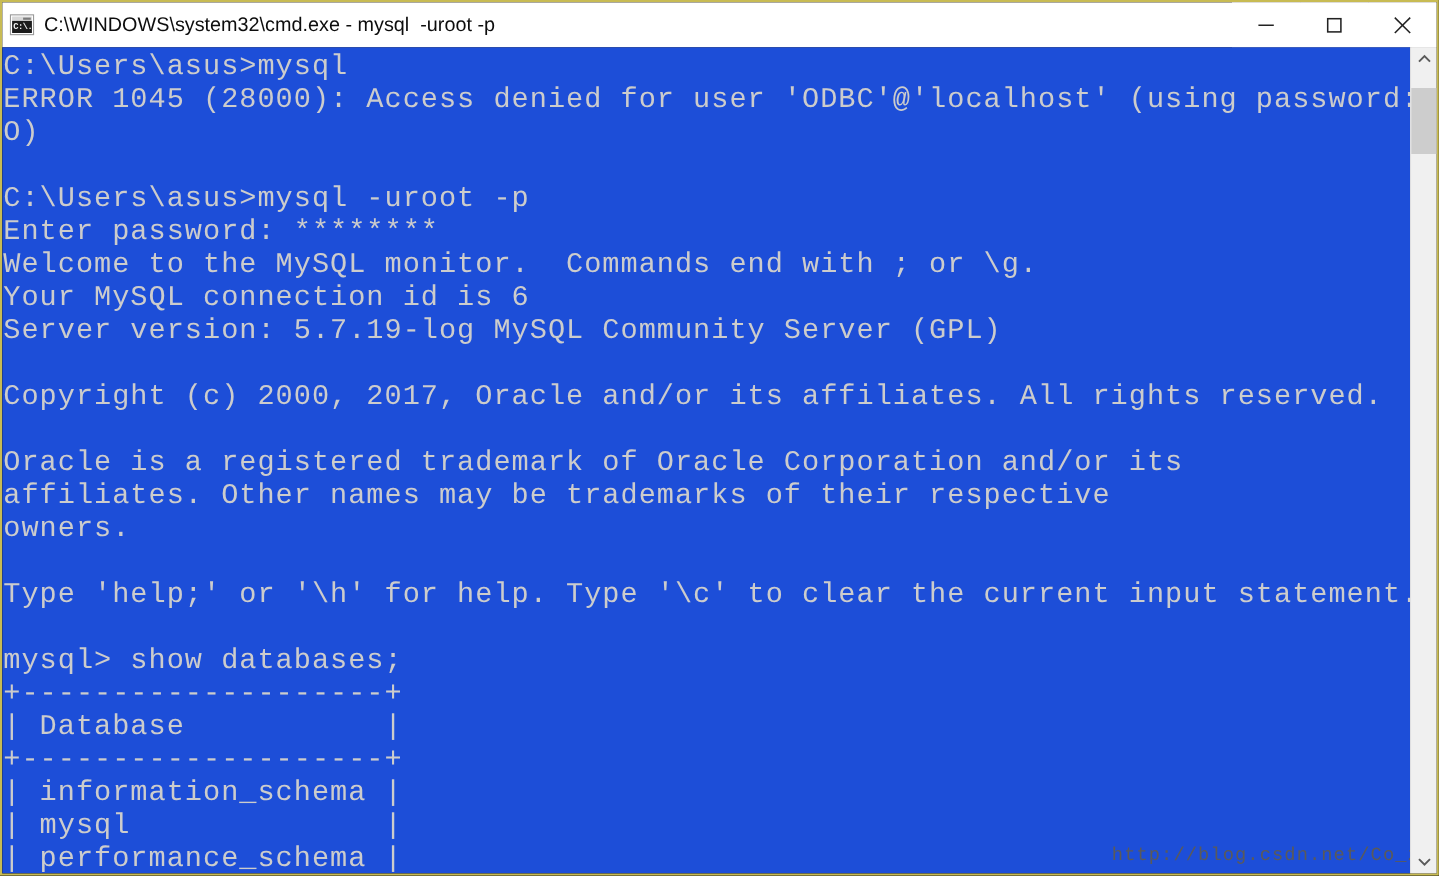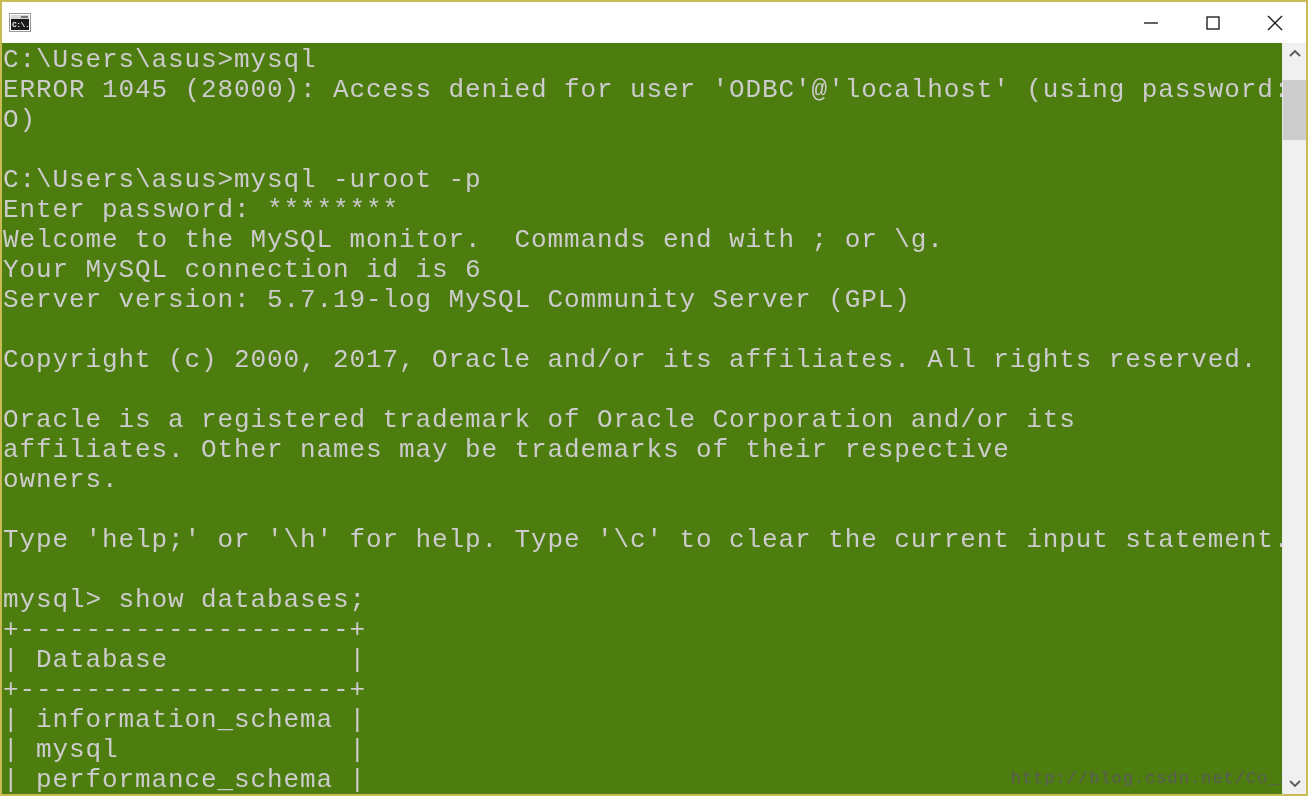--- a/index.html
+++ b/index.html
@@ -102,21 +102,21 @@
   }
   .winbtn svg { display: block; }
 
   
   #console {
     position: absolute;
     left: 0;
     top: 41px;
     width: 1280px;
     height: 751px;
-    background: #4d7c0f;
+    background: #1d4ed8;
     overflow: hidden;
     font-family: "Liberation Serif", "DejaVu Serif", serif;
     text-decoration: underline;
   }
   #console-lines {
     position: absolute;
     left: 0;
     top: 0;
     padding: 2px 0 0 0;
   }
@@ -188,20 +188,21 @@
 </head>
 <body>
 
 <div id="window">
 
   <div id="titlebar">
     <div id="app-icon">
       <div class="bar"></div>
       <div class="screen">C:\.</div>
     </div>
+    <div id="title-text">C:\WINDOWS\system32\cmd.exe - mysql  -uroot -p</div>
 
     <div id="window-controls">
       <div class="winbtn">
         <svg width="20" height="20" viewBox="0 0 20 20">
           <line x1="3" y1="10" x2="17" y2="10" stroke="#222" stroke-width="1.4"></line>
         </svg>
       </div>
       <div class="winbtn">
         <svg width="20" height="20" viewBox="0 0 20 20">
           <rect x="4" y="4" width="12" height="12" fill="none" stroke="#222" stroke-width="1.4"></rect>

